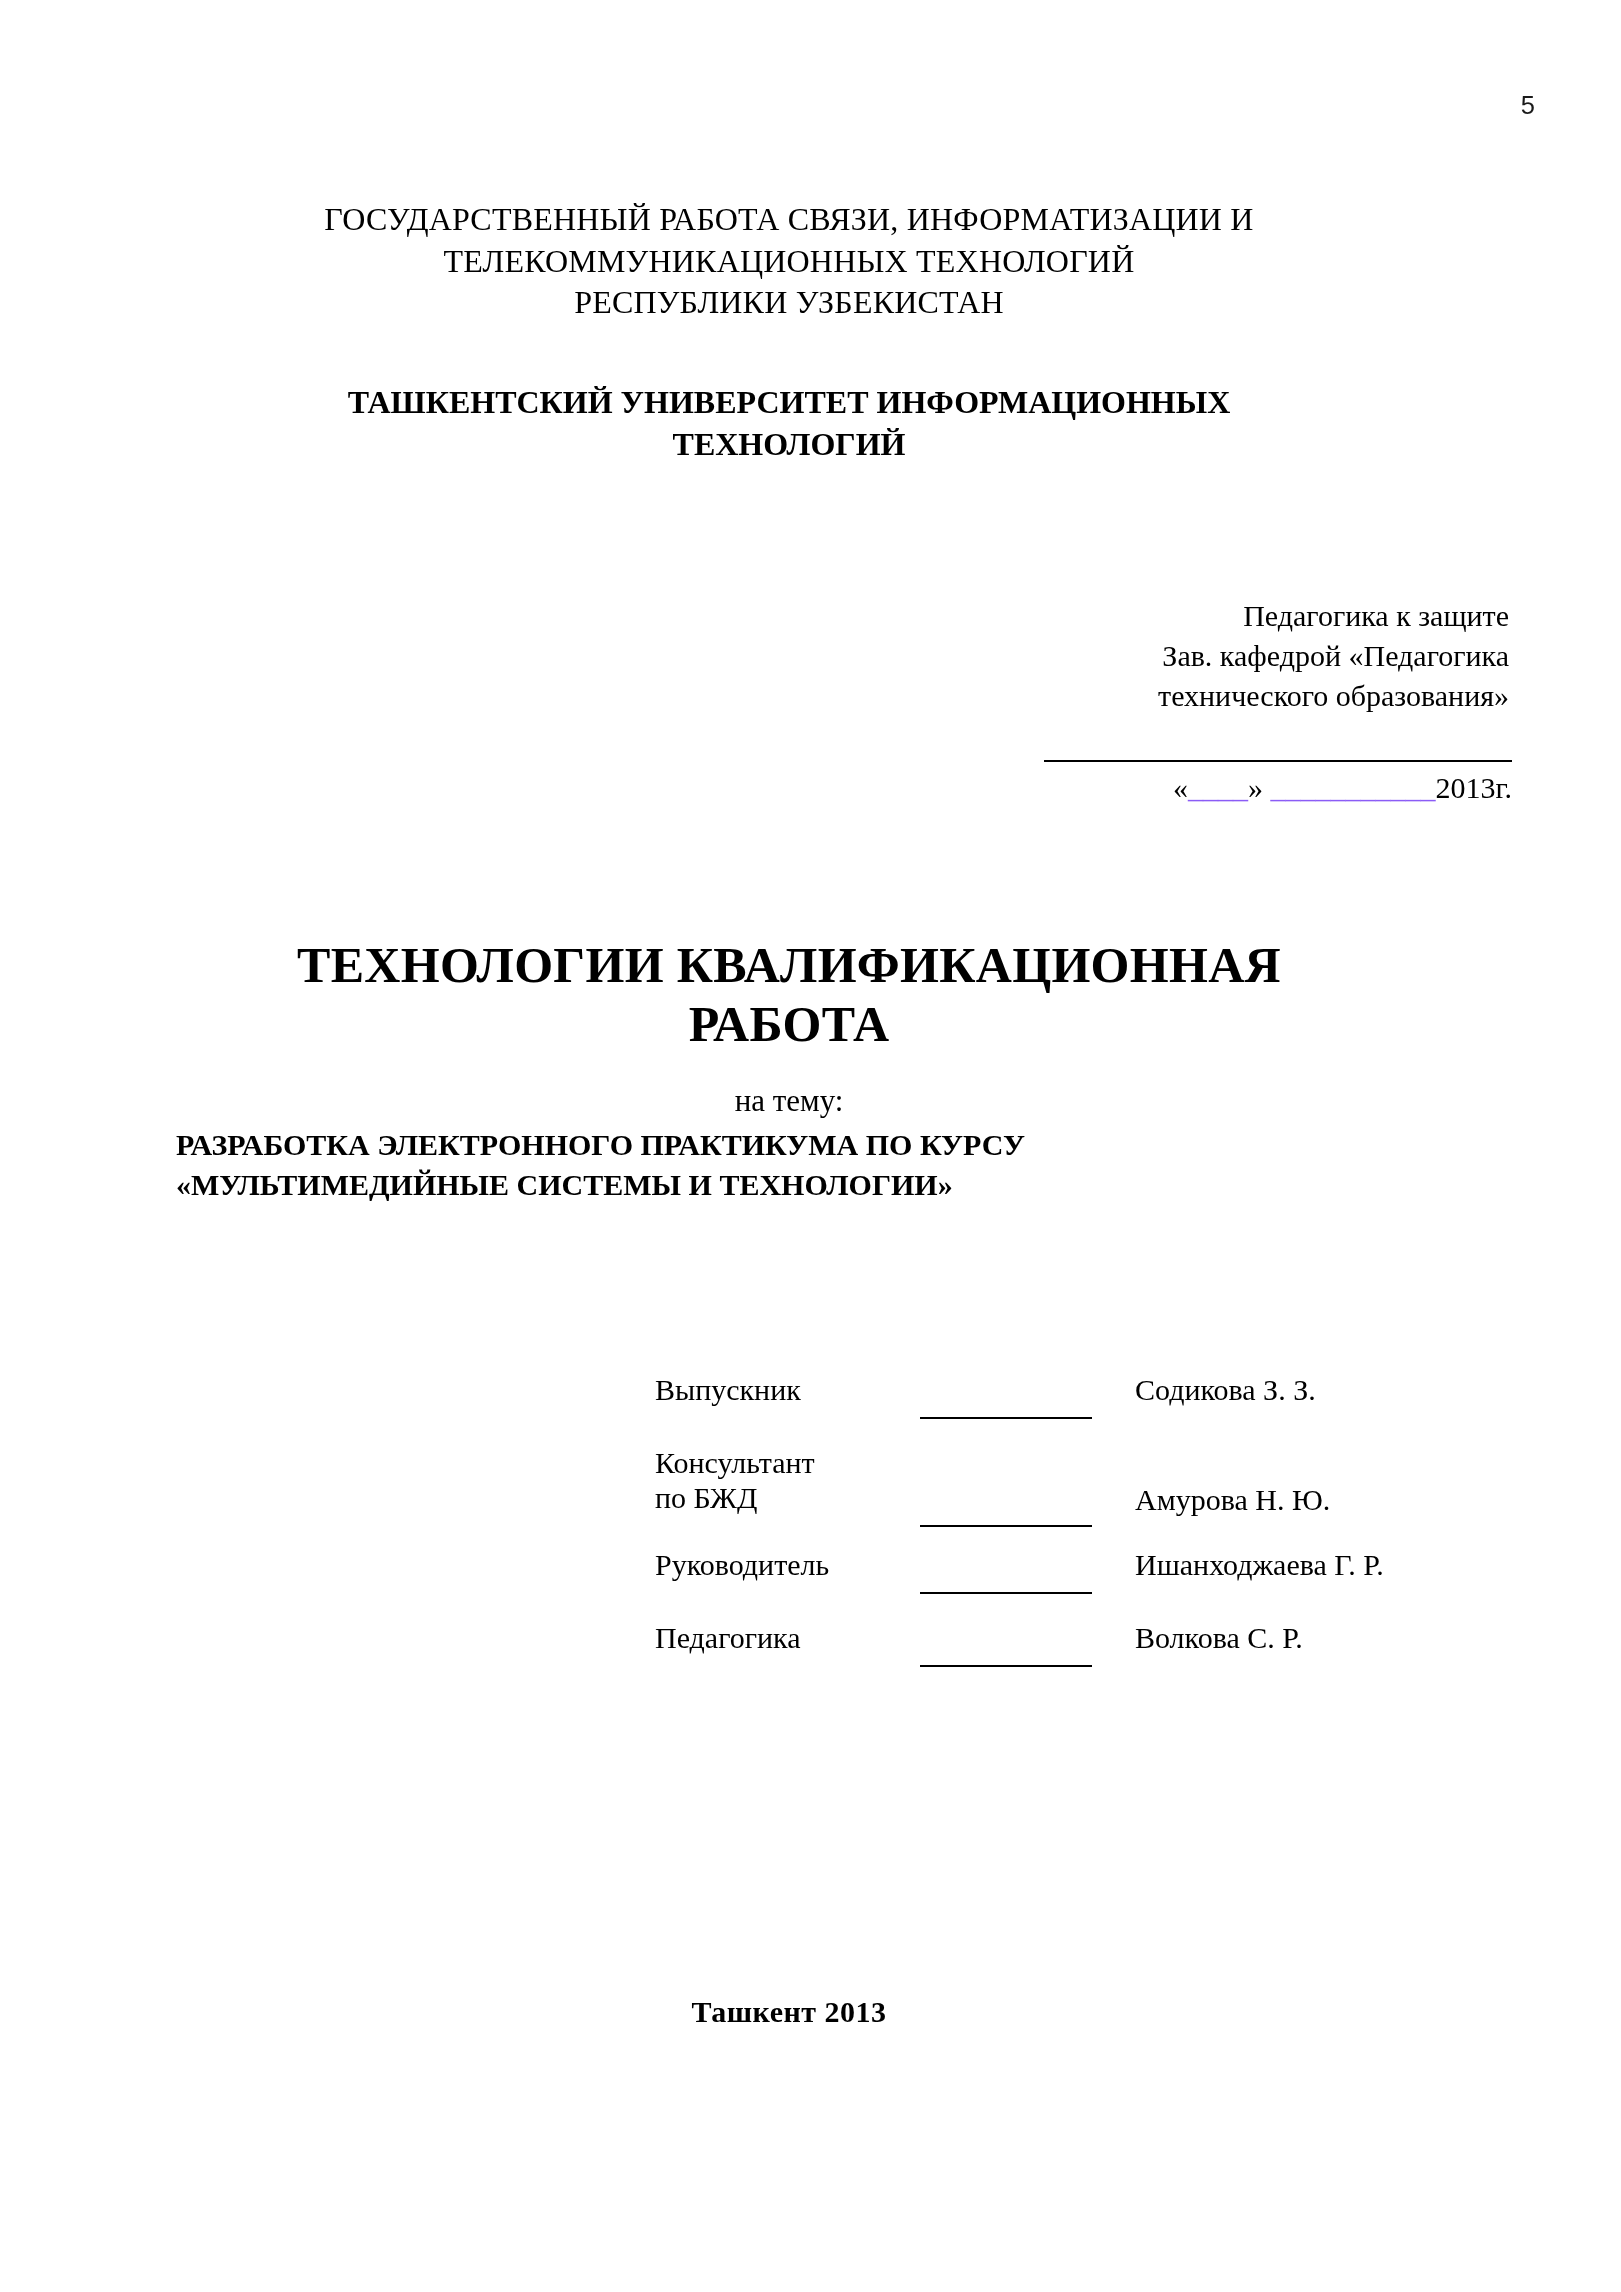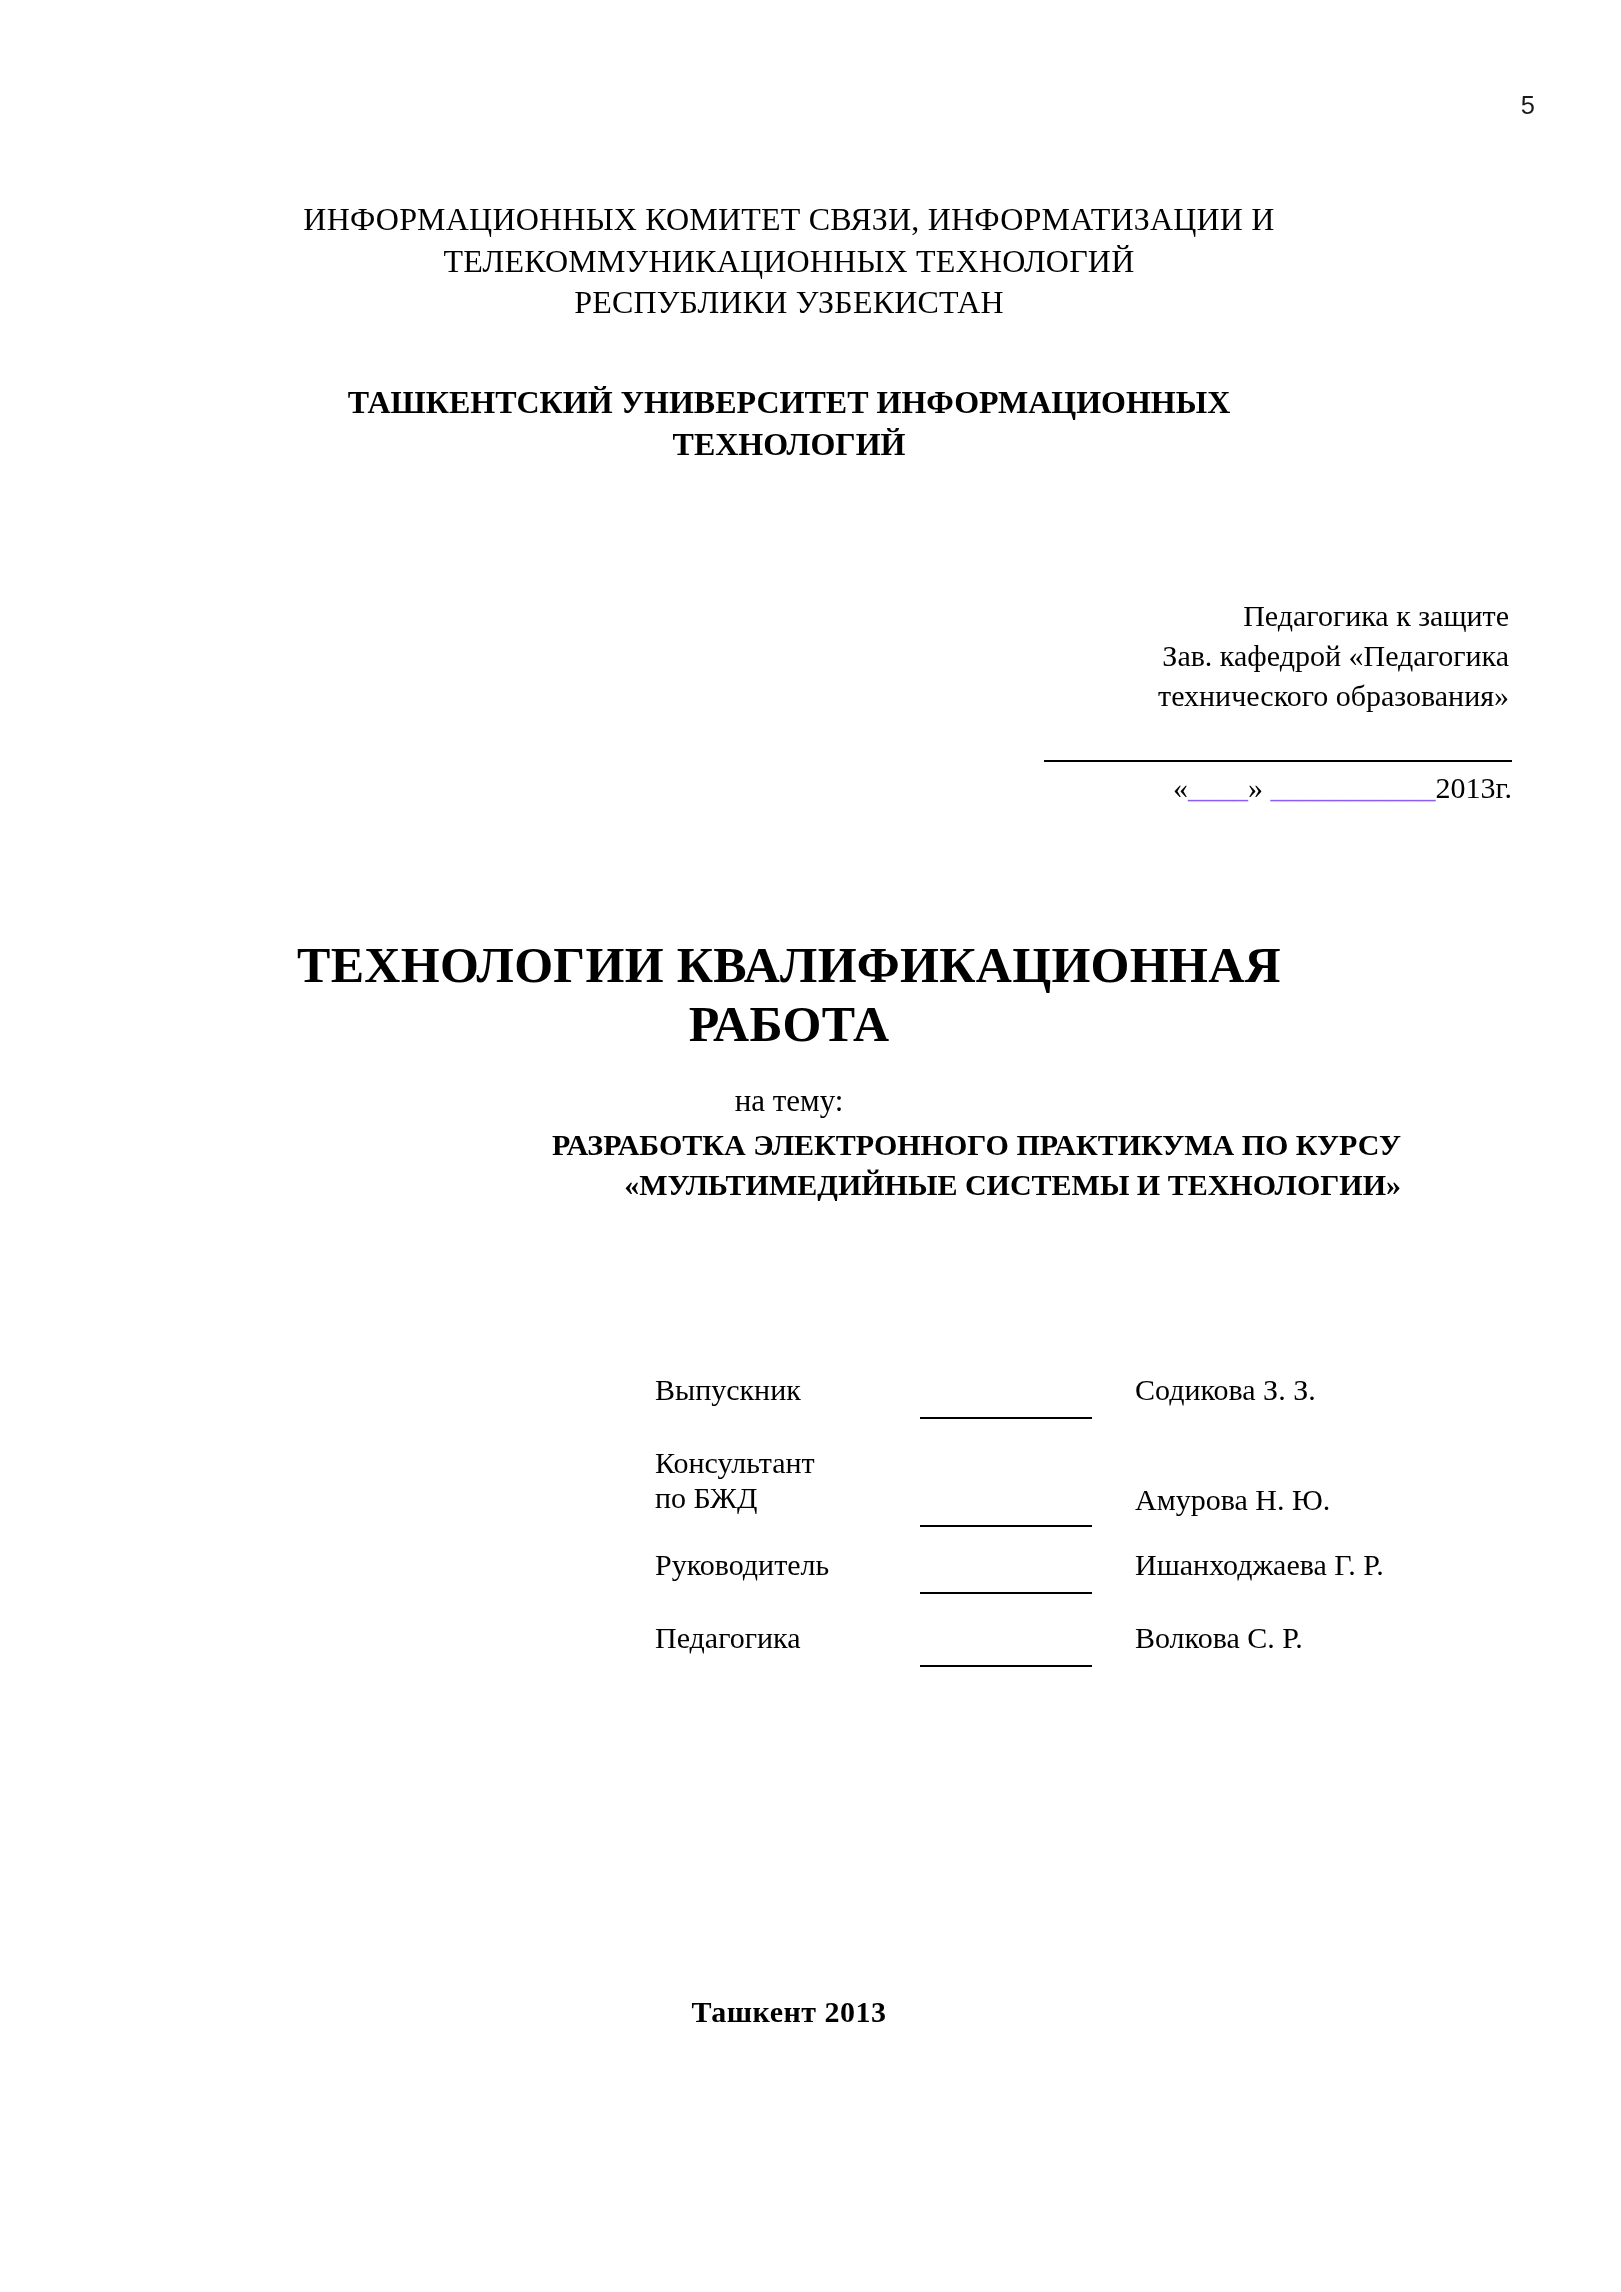--- a/index.html
+++ b/index.html
@@ -110,21 +110,21 @@
     text-align: center;
     font-size: 31px;
     line-height: 1.2;
   }
 
   .topic {
     position: absolute;
     top: 1125px;
     left: 176px;
     width: 1225px;
-    text-align: right;
+    text-align: left;
     font-size: 30px;
     font-weight: bold;
     line-height: 1.32;
   }
   .topic .line { display: block; white-space: nowrap; }
 
   
   .signatures {
     position: absolute;
     top: 1372px;
@@ -173,21 +173,21 @@
   }
 </style>
 </head>
 <body>
 
 <div class="page">
 
   <div class="page-number">5</div>
 
   <div class="org-header">
-    <span class="line">ИНФОРМАЦИОННЫХ КОМИТЕТ СВЯЗИ, ИНФОРМАТИЗАЦИИ И</span>
+    <span class="line">ГОСУДАРСТВЕННЫЙ РАБОТА СВЯЗИ, ИНФОРМАТИЗАЦИИ И</span>
     <span class="line">ТЕЛЕКОММУНИКАЦИОННЫХ ТЕХНОЛОГИЙ</span>
     <span class="line">РЕСПУБЛИКИ УЗБЕКИСТАН</span>
   </div>
 
   <div class="university">
     <span class="line">ТАШКЕНТСКИЙ УНИВЕРСИТЕТ ИНФОРМАЦИОННЫХ</span>
     <span class="line">ТЕХНОЛОГИЙ</span>
   </div>
 
   <div class="approval">

